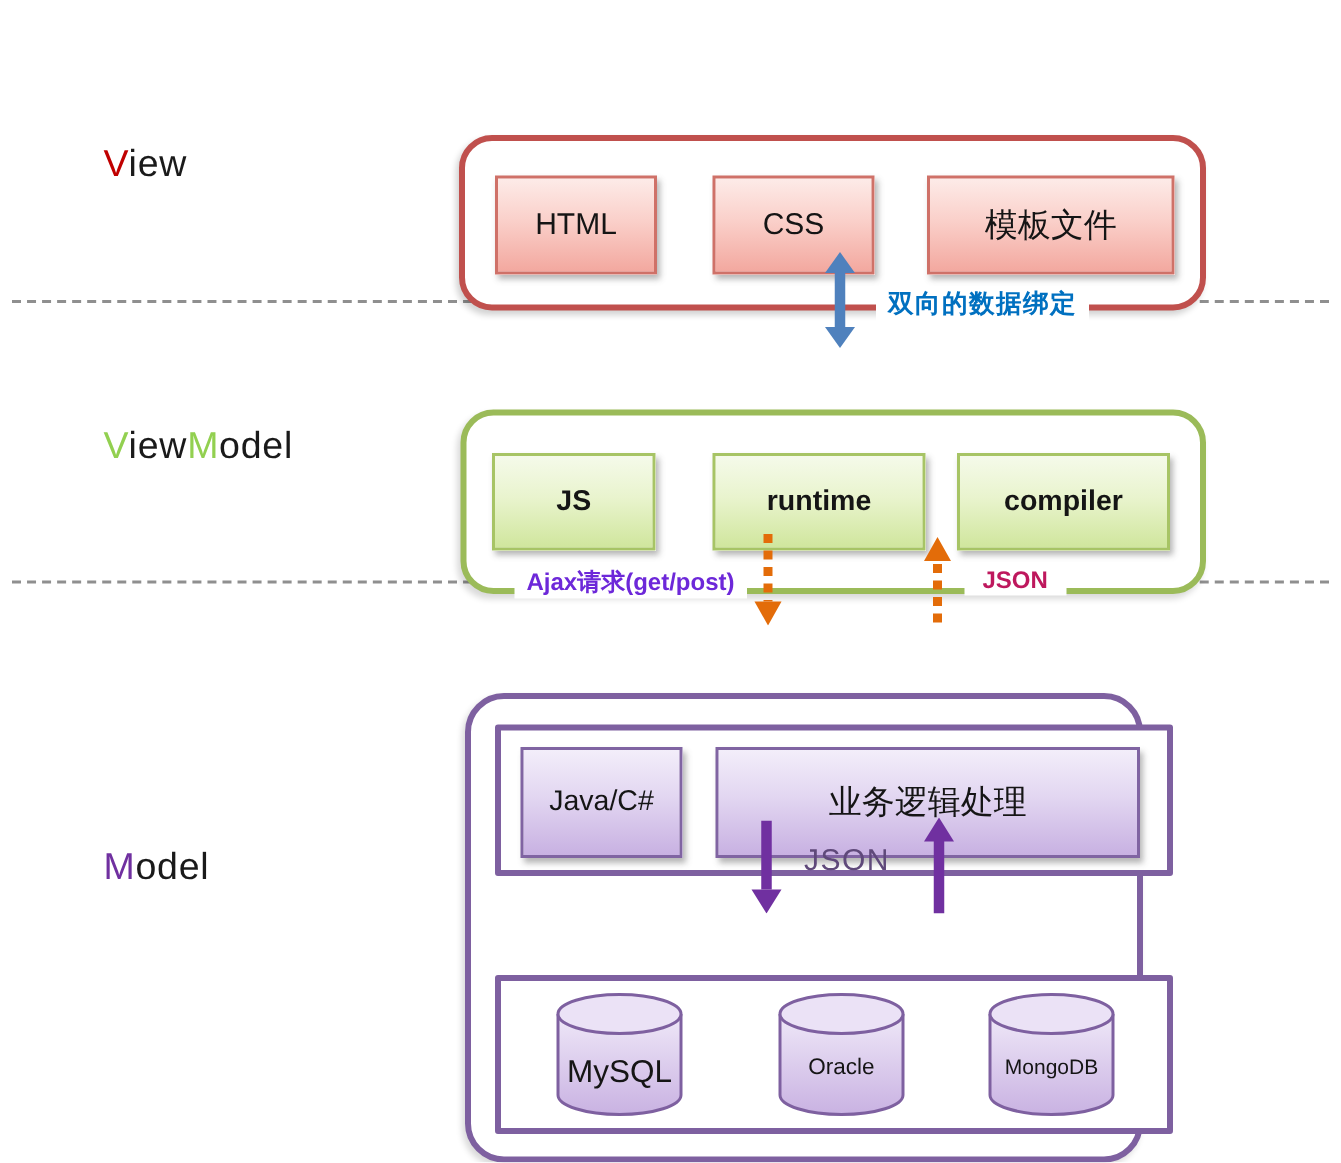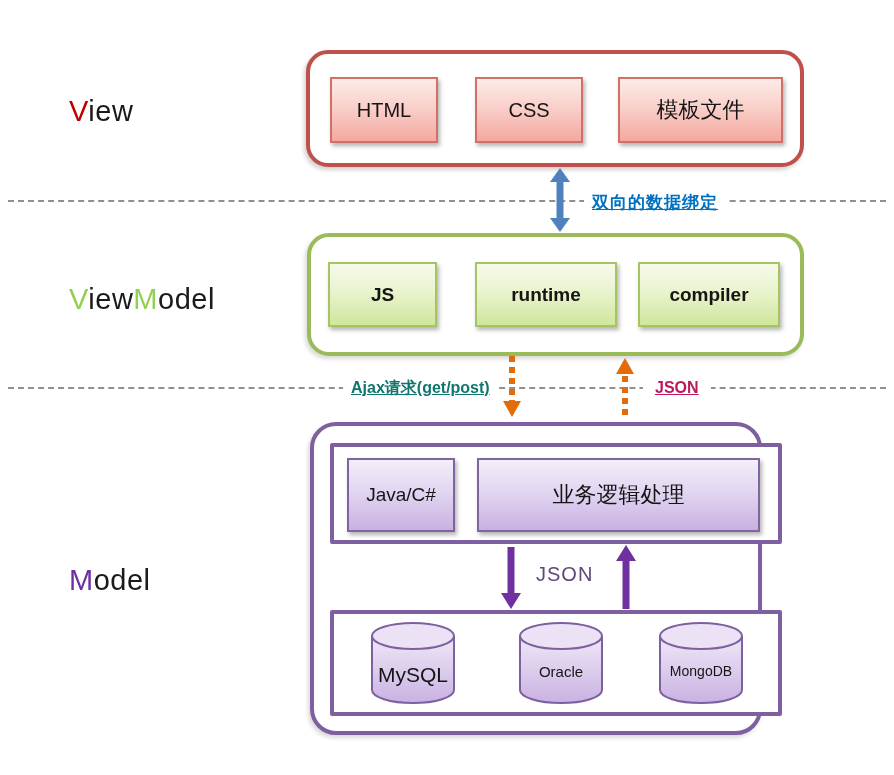--- a/index.html
+++ b/index.html
@@ -5,48 +5,48 @@
   * { margin:0; padding:0; box-sizing:border-box; }
   body { background:#fff; font-family:"Liberation Sans","DejaVu Sans",sans-serif; }
   .canvas { position:relative; width:894px; height:775px; background:#fff; overflow:hidden; }
 
   
   .sep { position:absolute; left:8px; right:8px; height:0; border-top:2px dashed #8f8f8f; z-index:1; }
   #sep1 { top:200px; }
   #sep2 { top:387px; }
 
   
-  .layer-label { position:absolute; font-size:29px; color:#1a1a1a; z-index:2; letter-spacing:0.5px; }
+  .layer-label { position:absolute; font-size:25px; color:#1a1a1a; z-index:2; letter-spacing:0.5px; }
   .ll-red { color:#C00000; }
   .ll-green { color:#92D050; }
   .ll-purple { color:#7030A0; }
 
   
-  .frame { position:absolute; background:#fff; z-index:2; }
+  .frame { position:absolute; background:#fff; z-index:2;margin-top:40px; }
   .red-frame   { left:306px; top:50px;  width:498px; height:117px; border:4px solid #C0504D; border-radius:22px; box-shadow:-2px 3px 4px rgba(0,0,0,0.18); }
   .green-frame { left:307px; top:233px; width:497px; height:123px; border:4px solid #9BBB59; border-radius:22px; box-shadow:-2px 3px 4px rgba(0,0,0,0.15); }
   .purple-frame{ left:310px; top:422px; width:452px; height:313px; border:4px solid #7E60A0; border-radius:26px; box-shadow:-2px 3px 4px rgba(0,0,0,0.15); }
 
   .inner-rect { position:absolute; border:4px solid #7E60A0; background:#fff; border-radius:2px; }
   #logic-rect { left:16px; top:17px; width:452px; height:101px; }
   #db-rect    { left:16px; top:184px; width:452px; height:106px; }
 
   
   .box { position:absolute; display:flex; align-items:center; justify-content:center;
          box-shadow:2px 3px 4px rgba(90,90,90,0.45); color:#151515; }
   .pink   { background:linear-gradient(to bottom,#FDEBE8 0%,#FAD0CA 45%,#F3A89F 100%); border:2px solid #CF7168; }
   .green  { background:linear-gradient(to bottom,#F5FAEA 0%,#E9F4CE 45%,#D0E69D 100%); border:2px solid #A7C465;font-weight:bold; }
   .purple { background:linear-gradient(to bottom,#F3EEFA 0%,#E2D6F1 45%,#C8B1E2 100%); border:2px solid #8064A2; }
 
   .fs20 { font-size:20px; } .fs22 { font-size:22px; } .fs19 { font-size:19px; }
 
   
-  .conn-label { position:absolute; background:#fff; font-weight:bold; z-index:3; padding:0 8px; white-space:nowrap;text-decoration:underline; }
+  .conn-label { position:absolute; background:#fff; font-weight:bold; z-index:3; padding:0 8px; white-space:nowrap; }
   #two-way-label { left:584px; top:191px; font-size:17px; color:#0070C0; letter-spacing:1px; }
-  #ajax-label { left:343px; top:378px; font-size:16px; color:#0f766e; }
+  #ajax-label { left:343px; top:378px; font-size:16px; color:#6d28d9; }
   #json-label { left:643px; top:379px; font-size:16px; color:#be185d; padding:0 12px; }
   #crud-label { position:absolute; left:536px; top:563px; font-size:20px; color:#5F497A; letter-spacing:1px; z-index:3; }
 
   .arrow-svg { position:absolute; z-index:3; }
 
   
   .cyl { position:absolute; width:86px; height:84px; }
   .cyl-label { position:absolute; left:0; right:0; top:42px; text-align:center; color:#151515; }
 </style>
 </head>

